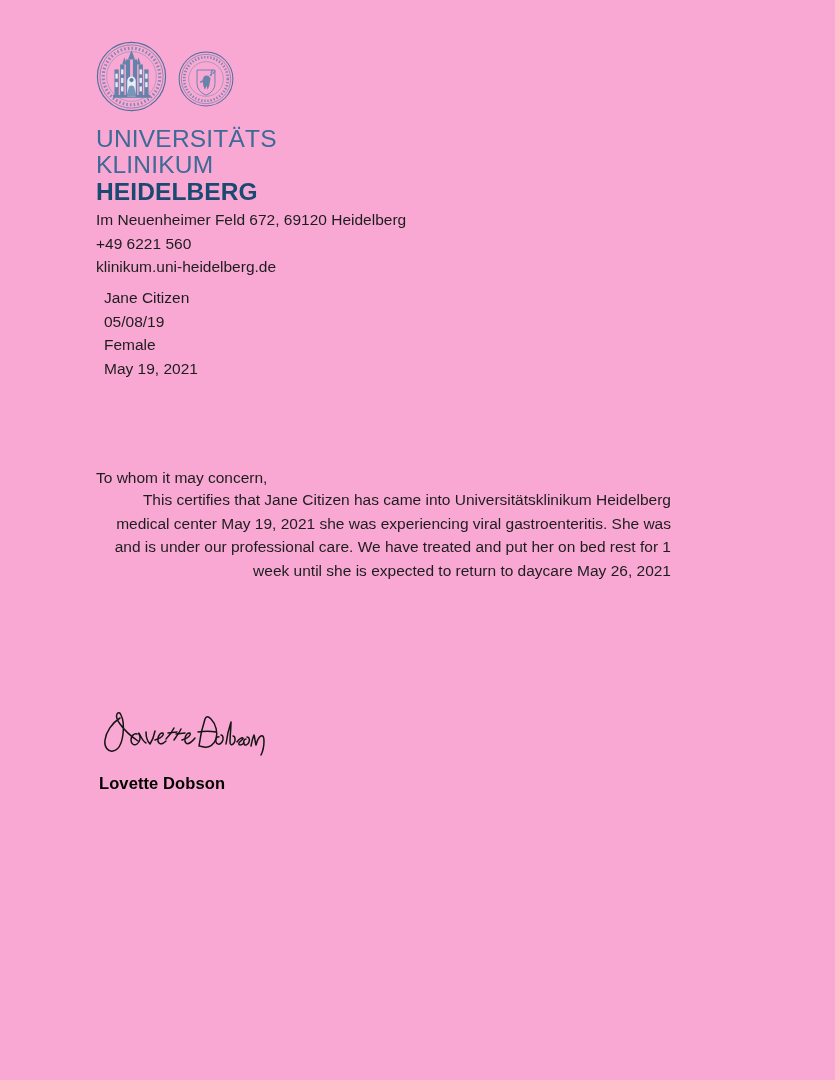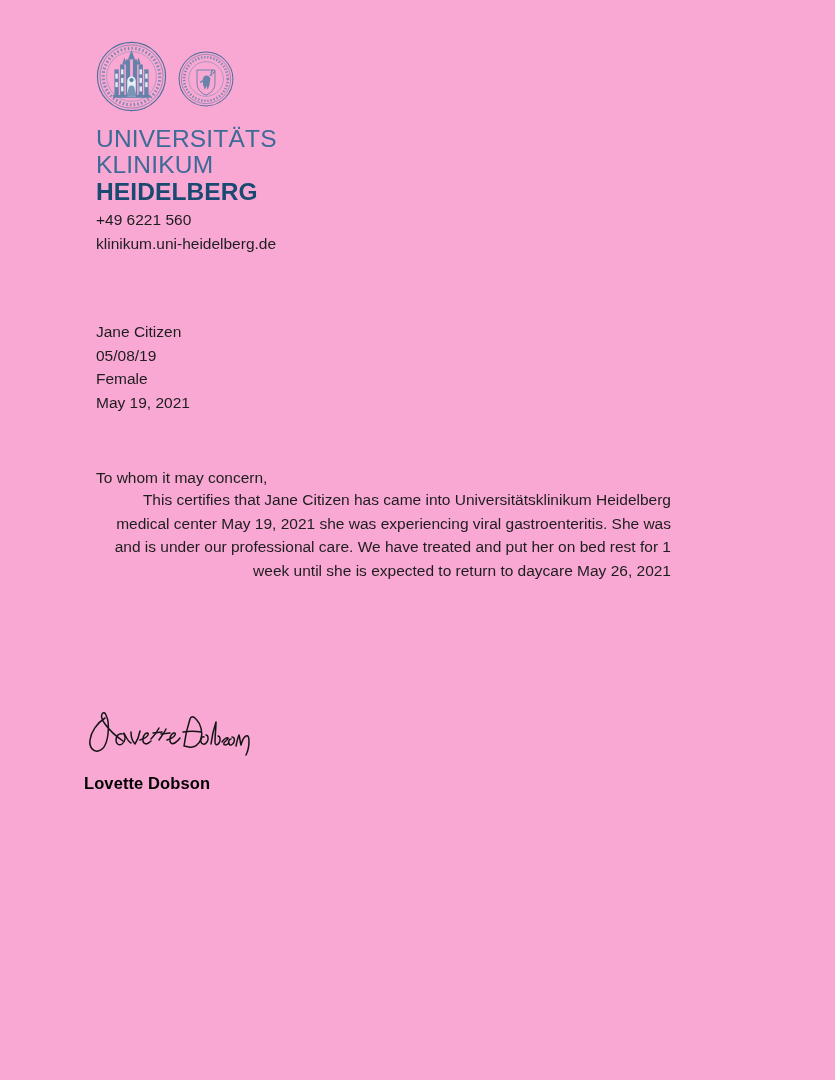--- a/index.html
+++ b/index.html
@@ -61,40 +61,40 @@
   .block {
     position: absolute;
     left: 96px;
     font-size: 15.5px;
     line-height: 23.6px;
     color: #1d1d1d;
   }
   .block .line { display: block; white-space: nowrap; }
 
   #address-block { top: 208px; }
-  #patient-block { top: 320px; }
+  #patient-block { top: 286px; margin-left: 8px; }
   #salutation-block { top: 442px; margin-top: 24px; }
 
   #body-block {
     top: 488px;
     width: 575px;
   }
   #body-block p {
     margin: 0;
     font-size: 15.5px;
     line-height: 23.6px;
     text-align: right;
   }
 
   #contact-block { top: 628px; }
 
   
   .signature-area {
     position: absolute;
-    left: 84px;
+    left: 99px;
     top: 706px;
   }
   .signature-mark {
     display: block;
     width: 175px;
     height: 56px;
   }
   .signature-name {
     display: block;
     margin-top: 12px;
@@ -170,20 +170,21 @@
     </div>
 
     <div class="wordmark">
       <span class="wordmark-line">UNIVERSITÄTS</span>
       <span class="wordmark-line">KLINIKUM</span>
       <span class="wordmark-line strong">HEIDELBERG</span>
     </div>
   </div>
 
   <div class="block" id="address-block">
+    <span class="line">Im Neuenheimer Feld 672, 69120 Heidelberg</span>
     <span class="line">+49 6221 560</span>
     <span class="line">klinikum.uni-heidelberg.de</span>
   </div>
 
   <div class="block" id="patient-block">
     <span class="line">Jane Citizen</span>
     <span class="line">05/08/19</span>
     <span class="line">Female</span>
     <span class="line">May 19, 2021</span>
   </div>

